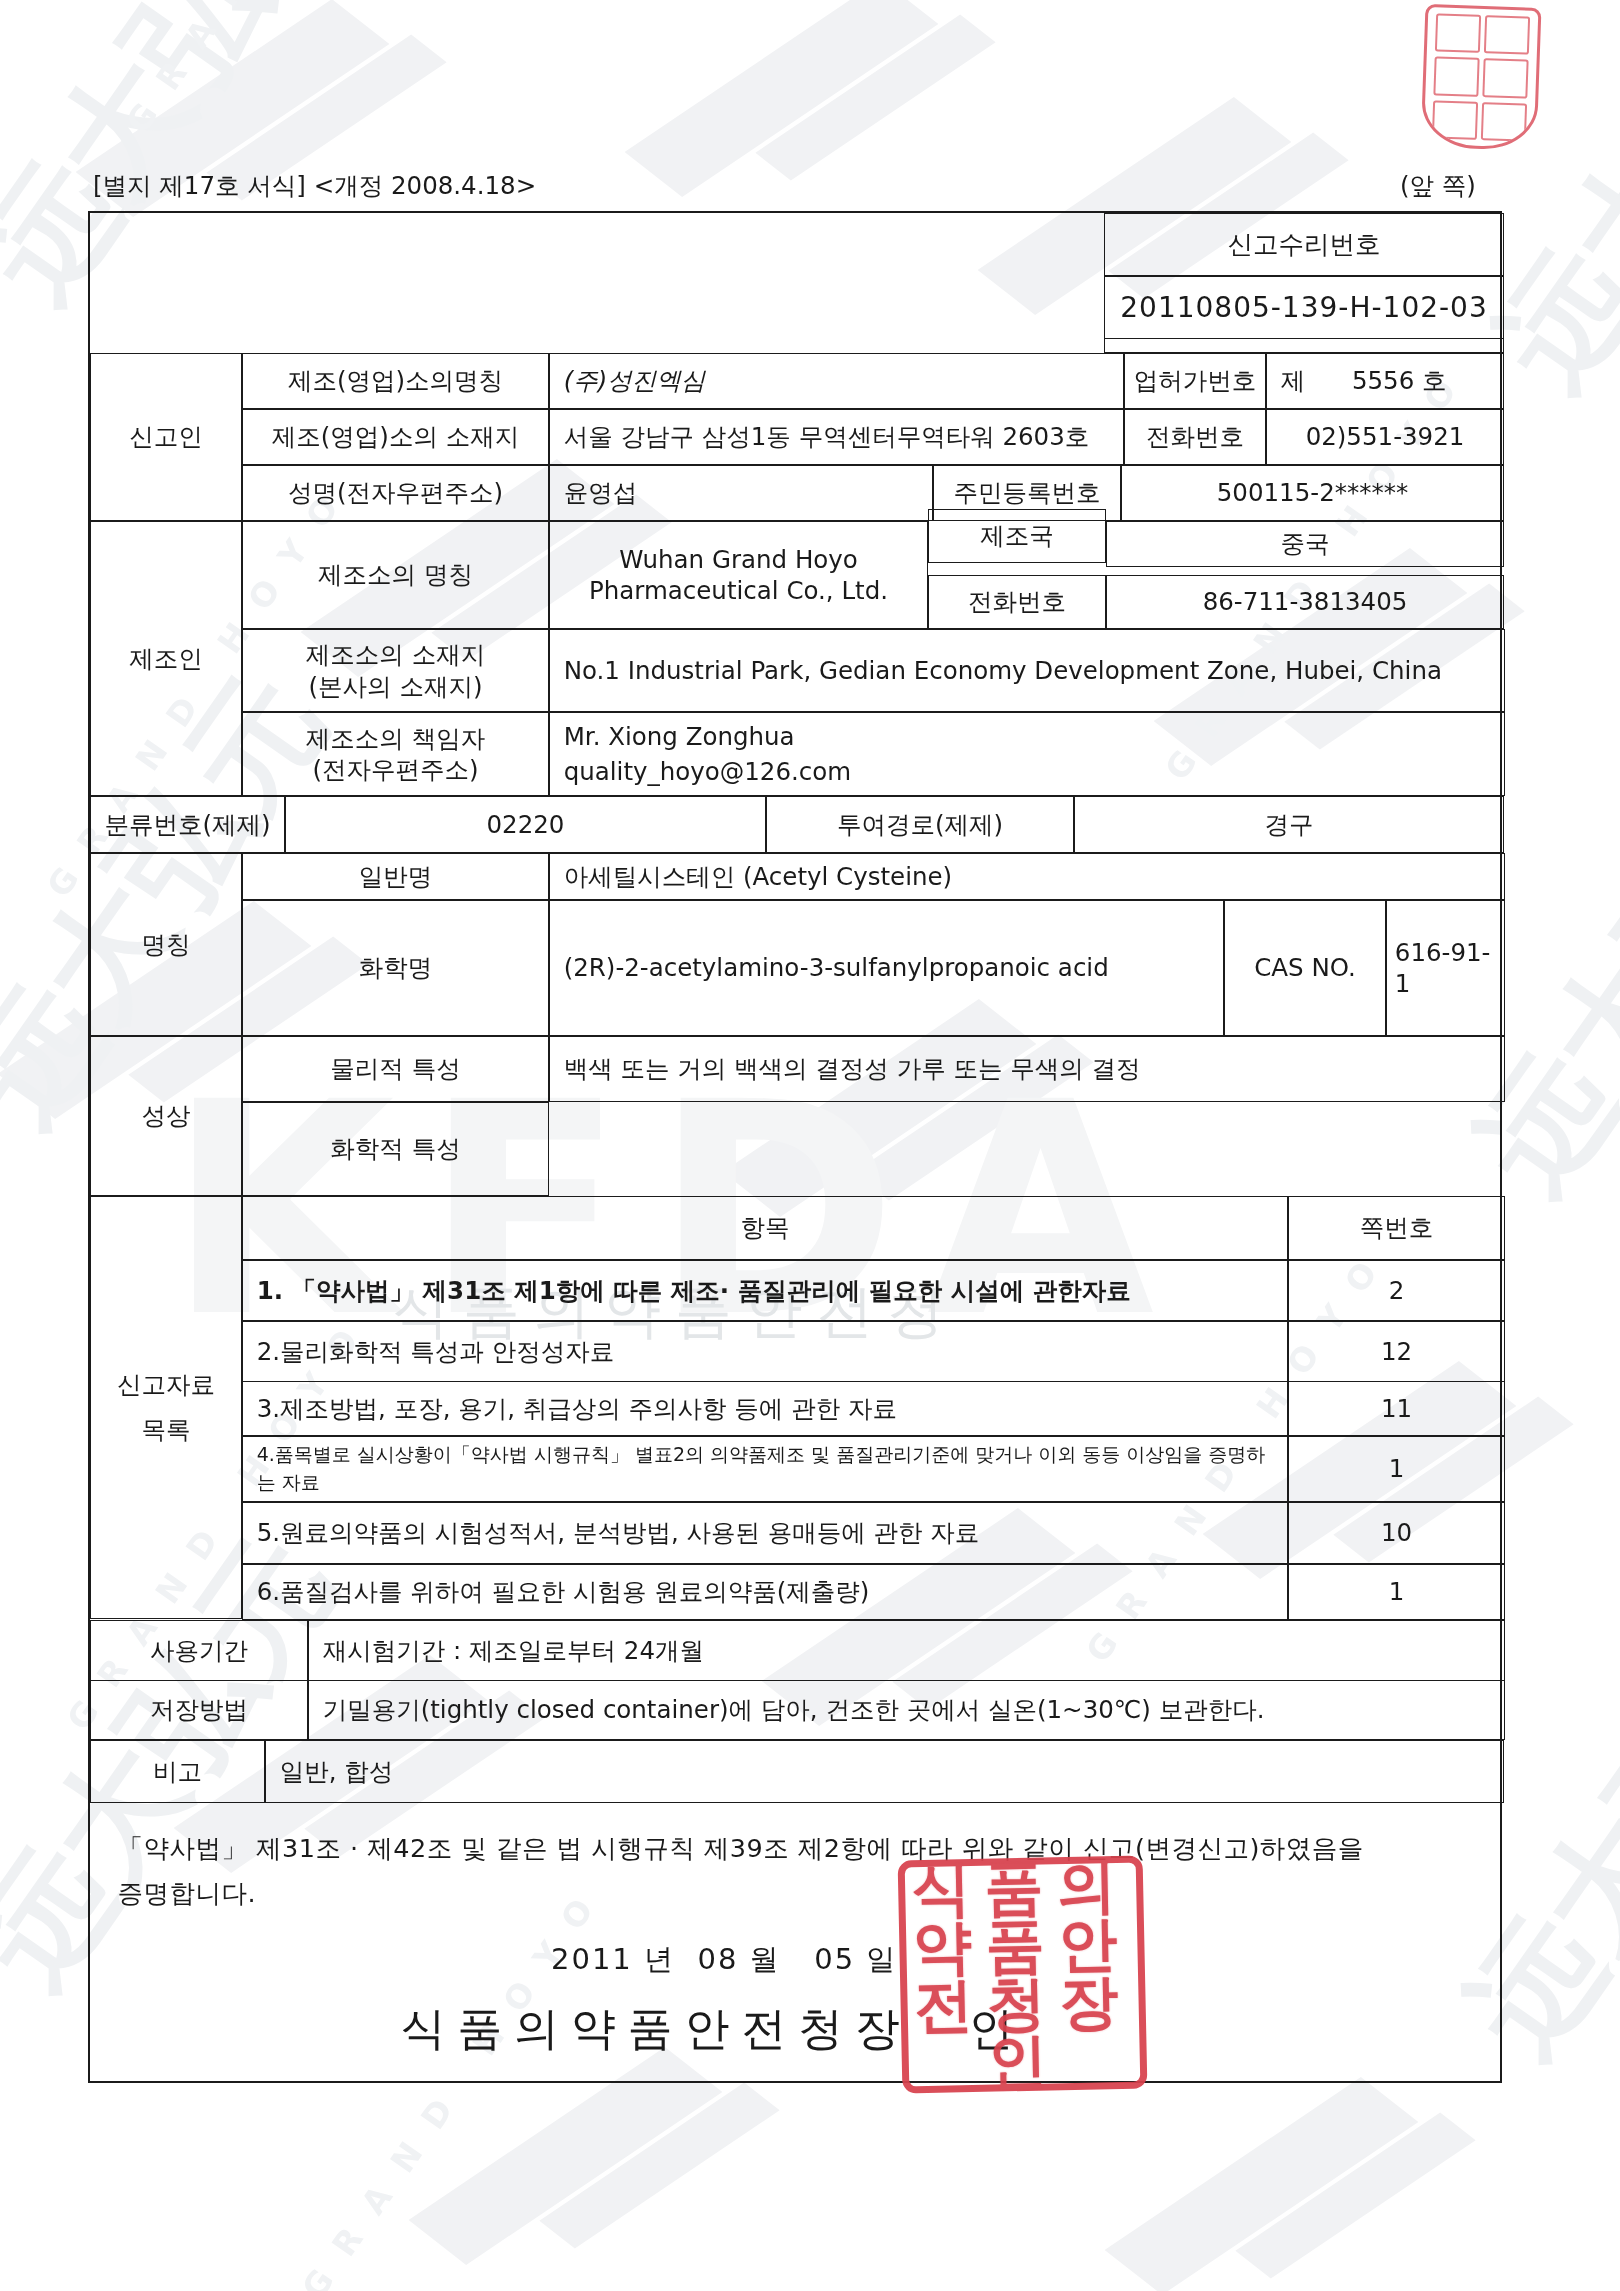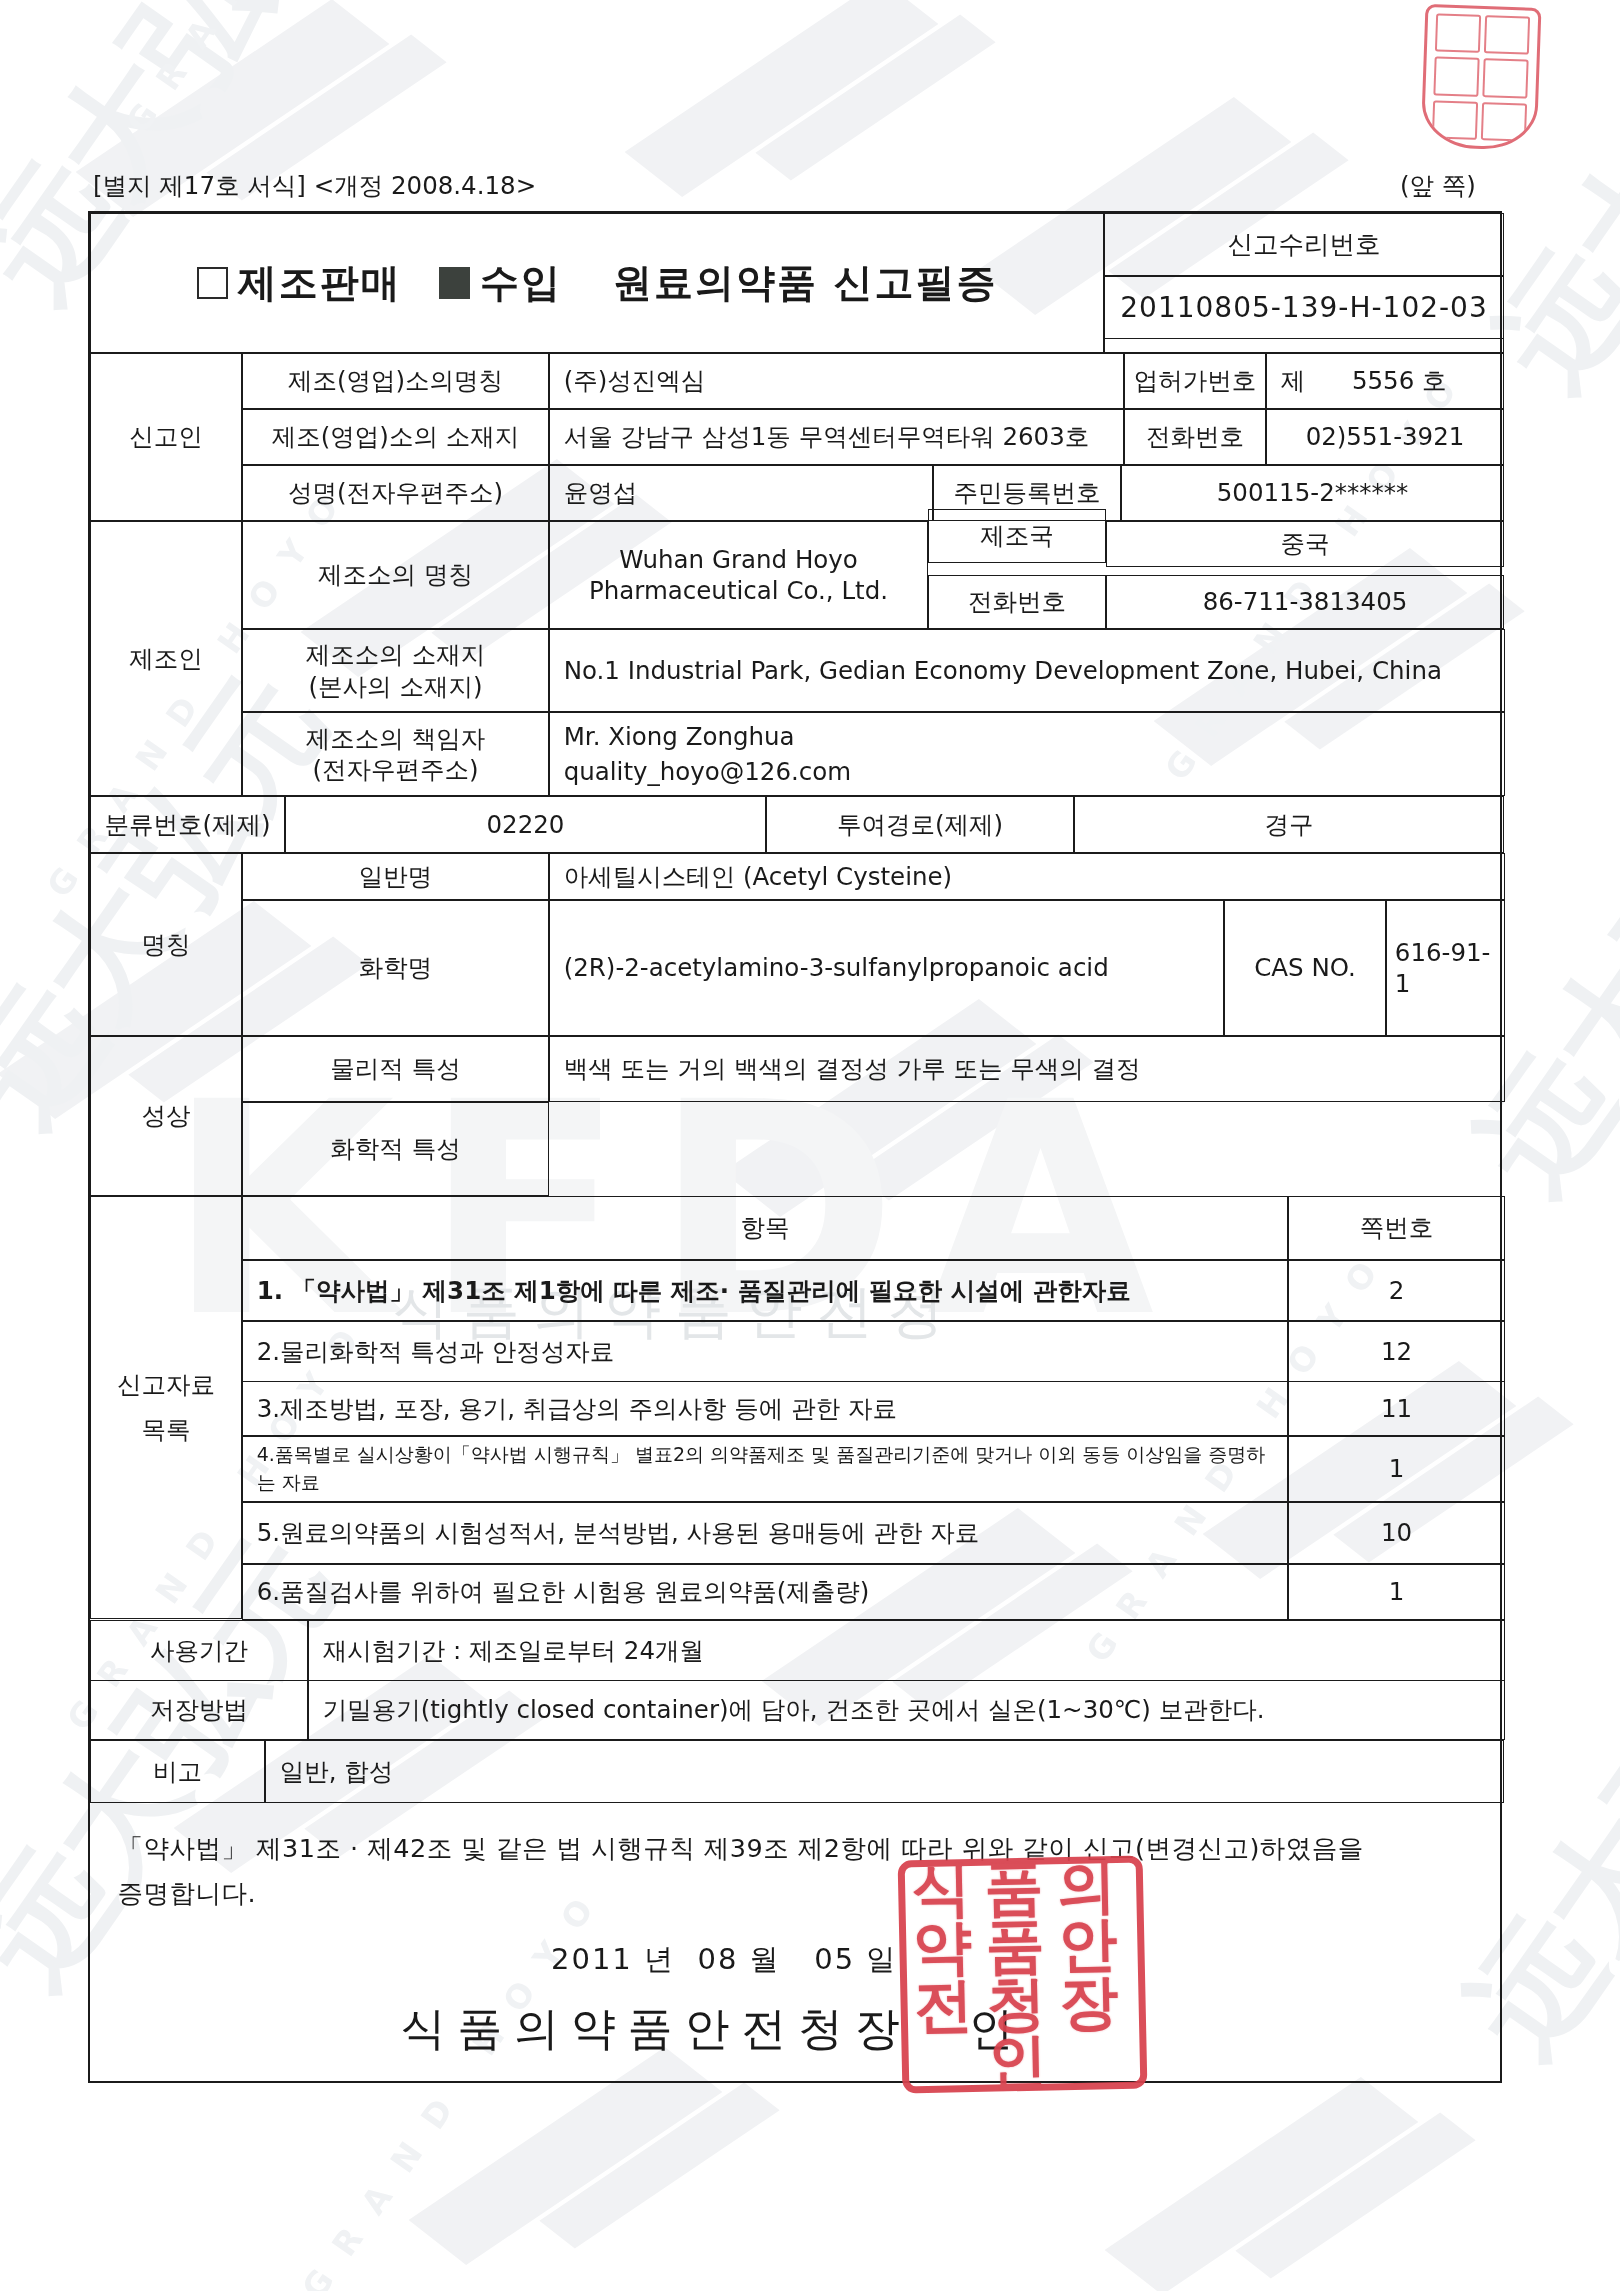--- a/index.html
+++ b/index.html
@@ -121,36 +121,27 @@
   <div class="wm wm-en" style="left:294px;top:2284px;transform:rotate(-55deg);transform-origin:left top;">GRAND HOYO</div>
 
   <div class="wm wm-center-en" style="left:167px;top:1039px;">KFDA</div>
   <div class="wm wm-center-ko" style="left:392px;top:1274px;">식품의약품안전청</div>
 
   <div class="hdrline" style="left:93px;top:169px;">[별지 제17호 서식] &lt;개정 2008.4.18&gt;</div>
   <div class="hdrline" style="left:1400px;top:169px;">(앞 쪽)</div>
 
   <div class="sheet">
 
-    <div class="cell title-row" style="left:0px;top:0px;width:1014px;height:140px;">
-      <span class="cbox"></span>
-        <span>제조판매</span>
-        <span class="tgap"></span>
-        <span class="cbox filled"></span>
-        <span>수입</span>
-        <span class="tgap2"></span>
-        <span>원료의약품 신고필증</span>
-    </div>
     <div class="cell" style="left:1014px;top:0px;width:400px;height:63px;font-size:25.5px;">신고수리번호</div>
     <div class="cell receipt-no" style="left:1014px;top:63px;width:400px;height:63px;">20110805-139-H-102-03</div>
     <div class="cell" style="left:1014px;top:125px;width:400px;height:14.7px;"></div>
 
     <div class="cell" style="left:0px;top:140px;width:152px;height:168px;">신고인</div>
     <div class="cell" style="left:152px;top:140px;width:307px;height:56px;">제조(영업)소의명칭</div>
-    <div class="cell lft" style="left:459px;top:140px;width:575px;height:56px;">(주)성진엑심</div>
+    <div class="cell lft" style="left:459px;top:140px;width:575px;height:56px;font-style:italic;">(주)성진엑심</div>
     <div class="cell" style="left:1034px;top:140px;width:142px;height:56px;">업허가번호</div>
     <div class="cell lft pre" style="left:1176px;top:140px;width:238px;height:56px;">제      5556 호</div>
     <div class="cell" style="left:152px;top:196px;width:307px;height:56px;">제조(영업)소의 소재지</div>
     <div class="cell lft" style="left:459px;top:196px;width:575px;height:56px;">서울 강남구 삼성1동 무역센터무역타워 2603호</div>
     <div class="cell" style="left:1034px;top:196px;width:142px;height:56px;">전화번호</div>
     <div class="cell" style="left:1176px;top:196px;width:238px;height:56px;">02)551-3921</div>
     <div class="cell" style="left:152px;top:252px;width:307px;height:56px;">성명(전자우편주소)</div>
     <div class="cell lft" style="left:459px;top:252px;width:384px;height:56px;">윤영섭</div>
     <div class="cell" style="left:843px;top:252px;width:188px;height:56px;">주민등록번호</div>
     <div class="cell" style="left:1031px;top:252px;width:383px;height:56px;">500115-2******</div>

